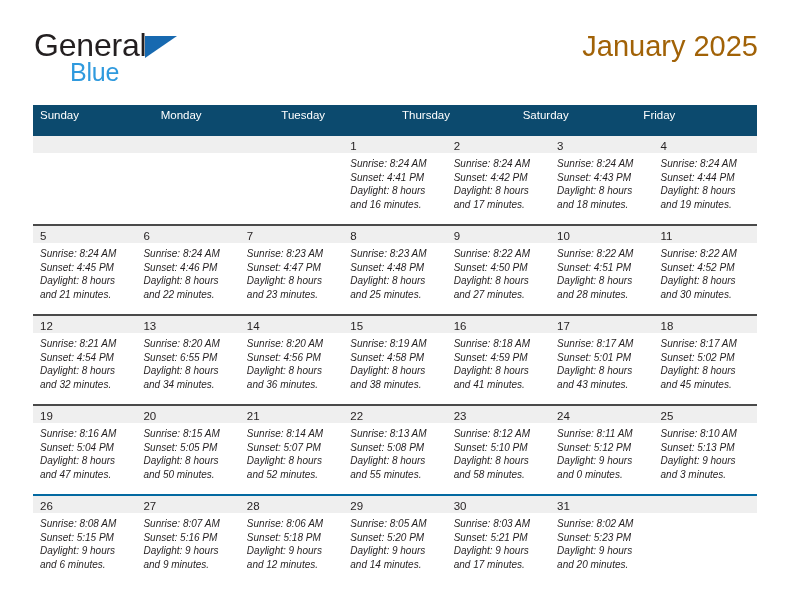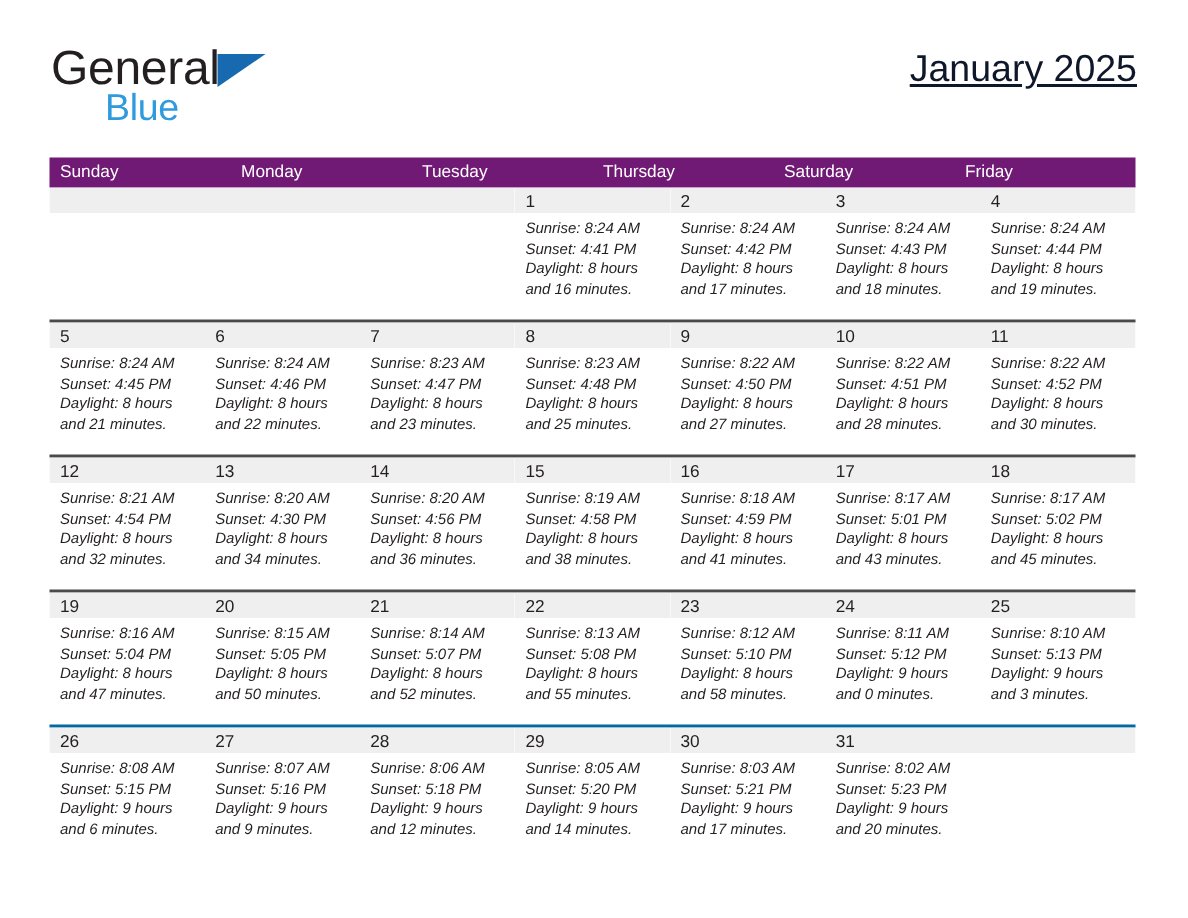--- a/index.html
+++ b/index.html
@@ -69,45 +69,44 @@
     letter-spacing: -0.2px;
   }
 
   .title-block {
     position: absolute;
     right: 0;
     top: 0;
     text-align: right;
   }
   .cal-title {
-    font-size: 25px;
-    color: #0f172a;
+    font-size: 29px;
+    color: #a16207;
     line-height: 36px;
     white-space: nowrap;
-    text-decoration: underline;
   }
   .cal-subtitle {
     font-size: 14px;
     color: #231f20;
     line-height: 20px;
     margin-top: 5px;
     white-space: nowrap;
   }
 
   
   .calendar {
     position: absolute;
     left: 33px;
     top: 105px;
     width: 724px;
   }
   .dow-row {
     display: flex;
-    background: #701a75;
-    height: 20px;
+    background: #0c4a6e;
+    height: 31px;
   }
   .dow-cell {
     flex: 1 1 0;
     color: #ffffff;
     font-size: 11.5px;
     line-height: 20px;
     padding-left: 7px;
     box-sizing: border-box;
     white-space: nowrap;
   }
@@ -297,21 +296,21 @@
               <div class="day-line">Sunrise: 8:21 AM</div>
               <div class="day-line">Sunset: 4:54 PM</div>
               <div class="day-line">Daylight: 8 hours</div>
               <div class="day-line">and 32 minutes.</div>
             </div>
           </div>
           <div class="day-cell">
             <div class="day-band"><span class="day-num">13</span></div>
             <div class="day-body">
               <div class="day-line">Sunrise: 8:20 AM</div>
-              <div class="day-line">Sunset: 4:30 PM</div>
+              <div class="day-line">Sunset: 6:55 PM</div>
               <div class="day-line">Daylight: 8 hours</div>
               <div class="day-line">and 34 minutes.</div>
             </div>
           </div>
           <div class="day-cell">
             <div class="day-band"><span class="day-num">14</span></div>
             <div class="day-body">
               <div class="day-line">Sunrise: 8:20 AM</div>
               <div class="day-line">Sunset: 4:56 PM</div>
               <div class="day-line">Daylight: 8 hours</div>

